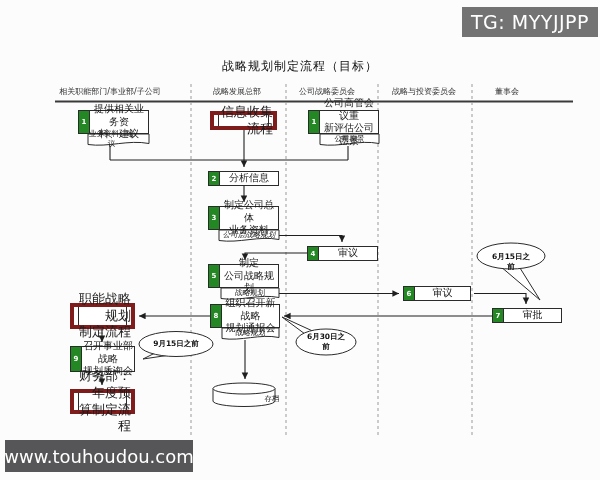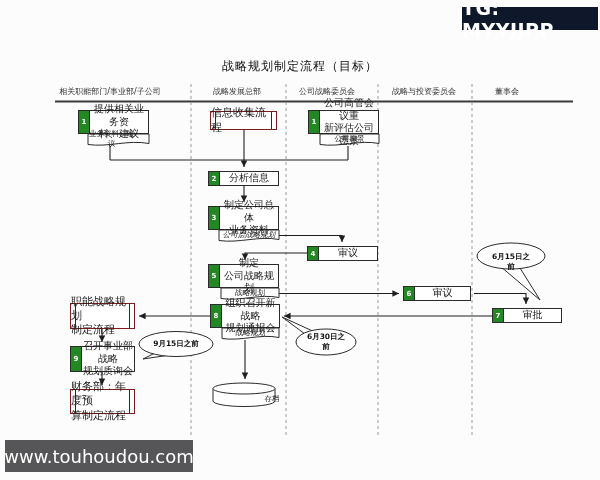--- a/index.html
+++ b/index.html
@@ -1,35 +1,35 @@
 <!DOCTYPE html>
 <html><head>
 <meta charset="utf-8">
 <style>
   html,body{margin:0;padding:0;background:#ffffff;}
   .stage{position:relative;width:600px;height:480px;background:#fcfcfc;overflow:hidden;
          font-family:"DejaVu Sans","Liberation Sans",sans-serif;color:#1a1a1a;}
   svg.underlay{position:absolute;left:0;top:0;width:600px;height:480px;}
 
-  .badge{position:absolute;left:462px;top:7px;width:136px;height:23px;background:#0f172a;
-         color:#fff;display:flex;align-items:center;justify-content:center;font-size:19px;letter-spacing:.5px;font-weight:bold;}
+  .badge{position:absolute;left:462px;top:7px;width:136px;height:30px;background:#737373;
+         color:#fff;display:flex;align-items:center;justify-content:center;font-size:19px;letter-spacing:.5px;}
   .watermark{position:absolute;left:5px;top:440px;width:188px;height:32px;background:#565658;
          color:#fff;display:flex;align-items:center;justify-content:center;font-size:18px;}
   .title{position:absolute;left:0;right:0;top:58px;text-align:center;font-size:12px;
          font-weight:normal;color:#111;letter-spacing:1px;}
   .lane-h{position:absolute;top:86px;font-size:8px;color:#333;text-align:center;line-height:12px;}
 
   .step{position:absolute;display:flex;background:#fff;border:1px solid #2b2b2b;box-sizing:border-box;}
   .step .num{width:10px;background:#238723;color:#fff;font-size:7px;font-weight:bold;
              display:flex;align-items:center;justify-content:center;border-right:1px solid #2b2b2b;}
   .step .lbl{flex:1;display:flex;align-items:center;justify-content:center;text-align:center;
              font-size:10px;line-height:1.25;white-space:pre-line;color:#1a1a1a;}
-  .pp{position:absolute;background:#fff;border:1px solid #7f1d1d;box-sizing:border-box;
-      display:flex;align-items:center;justify-content:center;text-align:left;
-      font-size:11px;line-height:1.3;white-space:pre-line;color:#1a1a1a;}
+  .pp{position:absolute;background:#fff;border:4px solid #7f1d1d;box-sizing:border-box;
+      display:flex;align-items:center;justify-content:center;text-align:right;
+      font-size:13px;line-height:1.3;white-space:pre-line;color:#1a1a1a;}
   .pp::before,.pp::after{content:"";position:absolute;top:0;bottom:0;width:0;border-left:1px solid #2b2b2b;}
   .pp::before{left:4px;}
   .pp::after{right:4px;}
   .doctext{position:absolute;display:flex;align-items:center;justify-content:center;
            text-align:center;font-size:7.5px;color:#1a1a1a;}
   .callout-text{position:absolute;display:flex;align-items:center;justify-content:center;
            text-align:center;font-size:7.5px;font-weight:600;line-height:1.3;white-space:pre-line;color:#111;}
   .cyl-text{position:absolute;display:flex;align-items:center;justify-content:center;
            font-size:7.5px;color:#1a1a1a;}
 </style>

